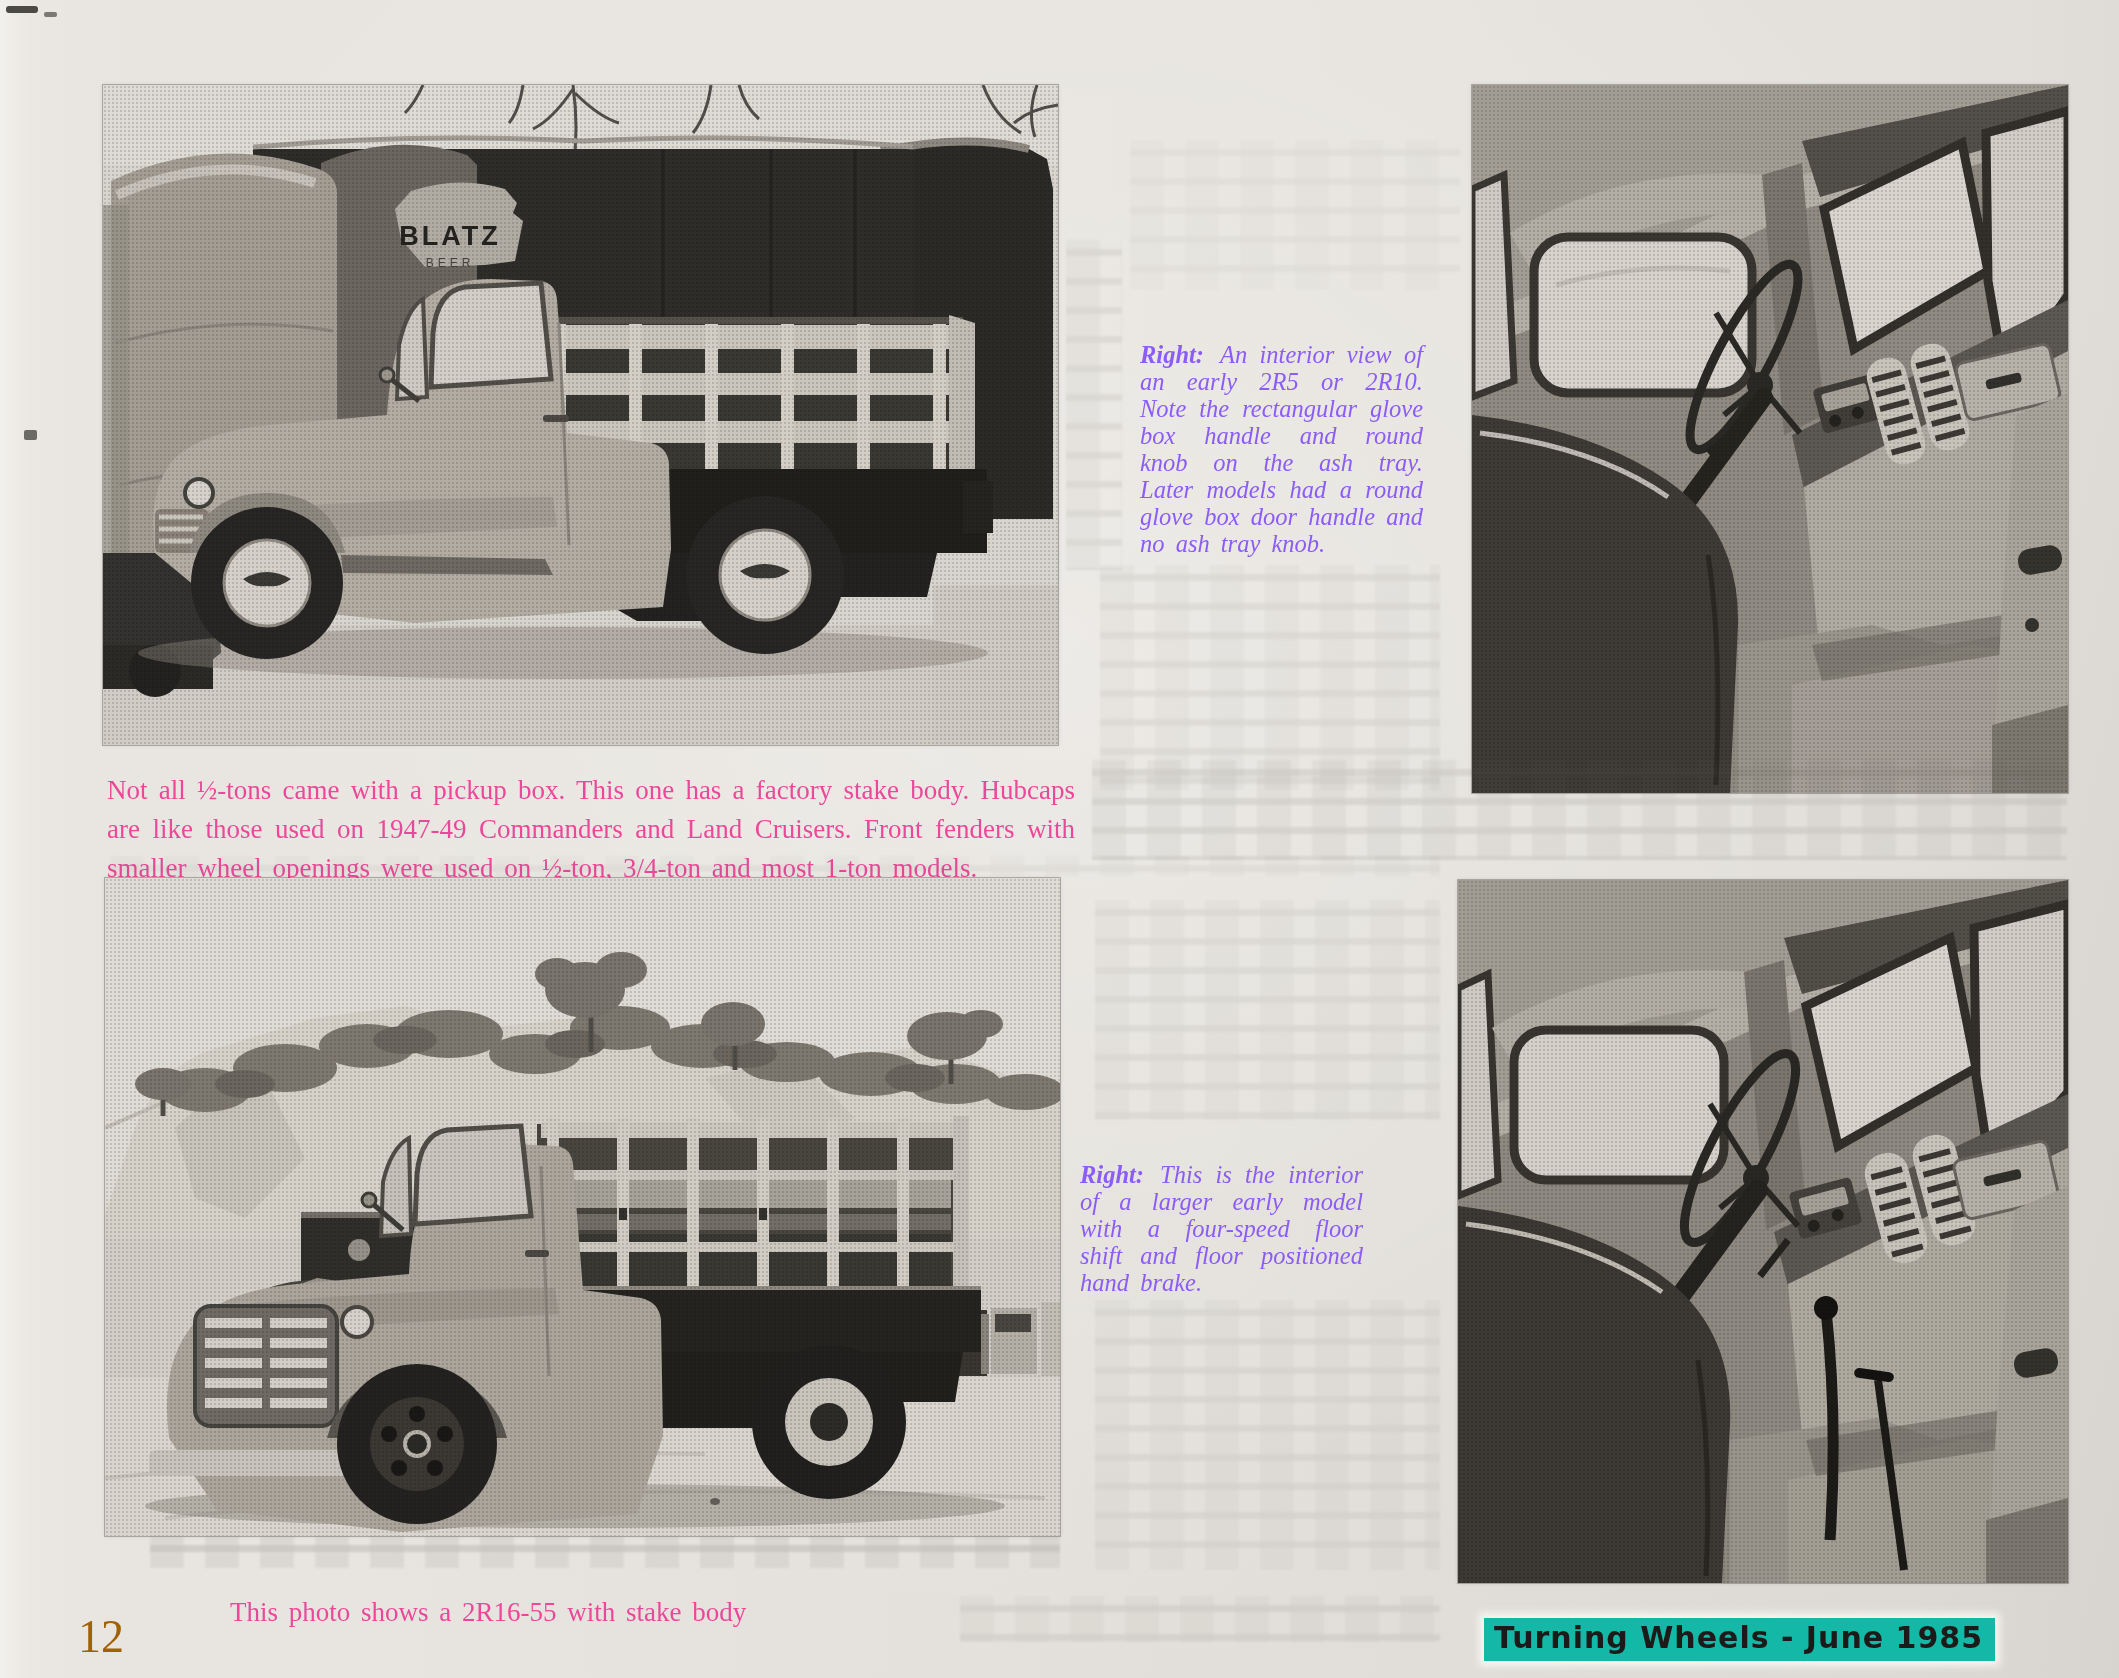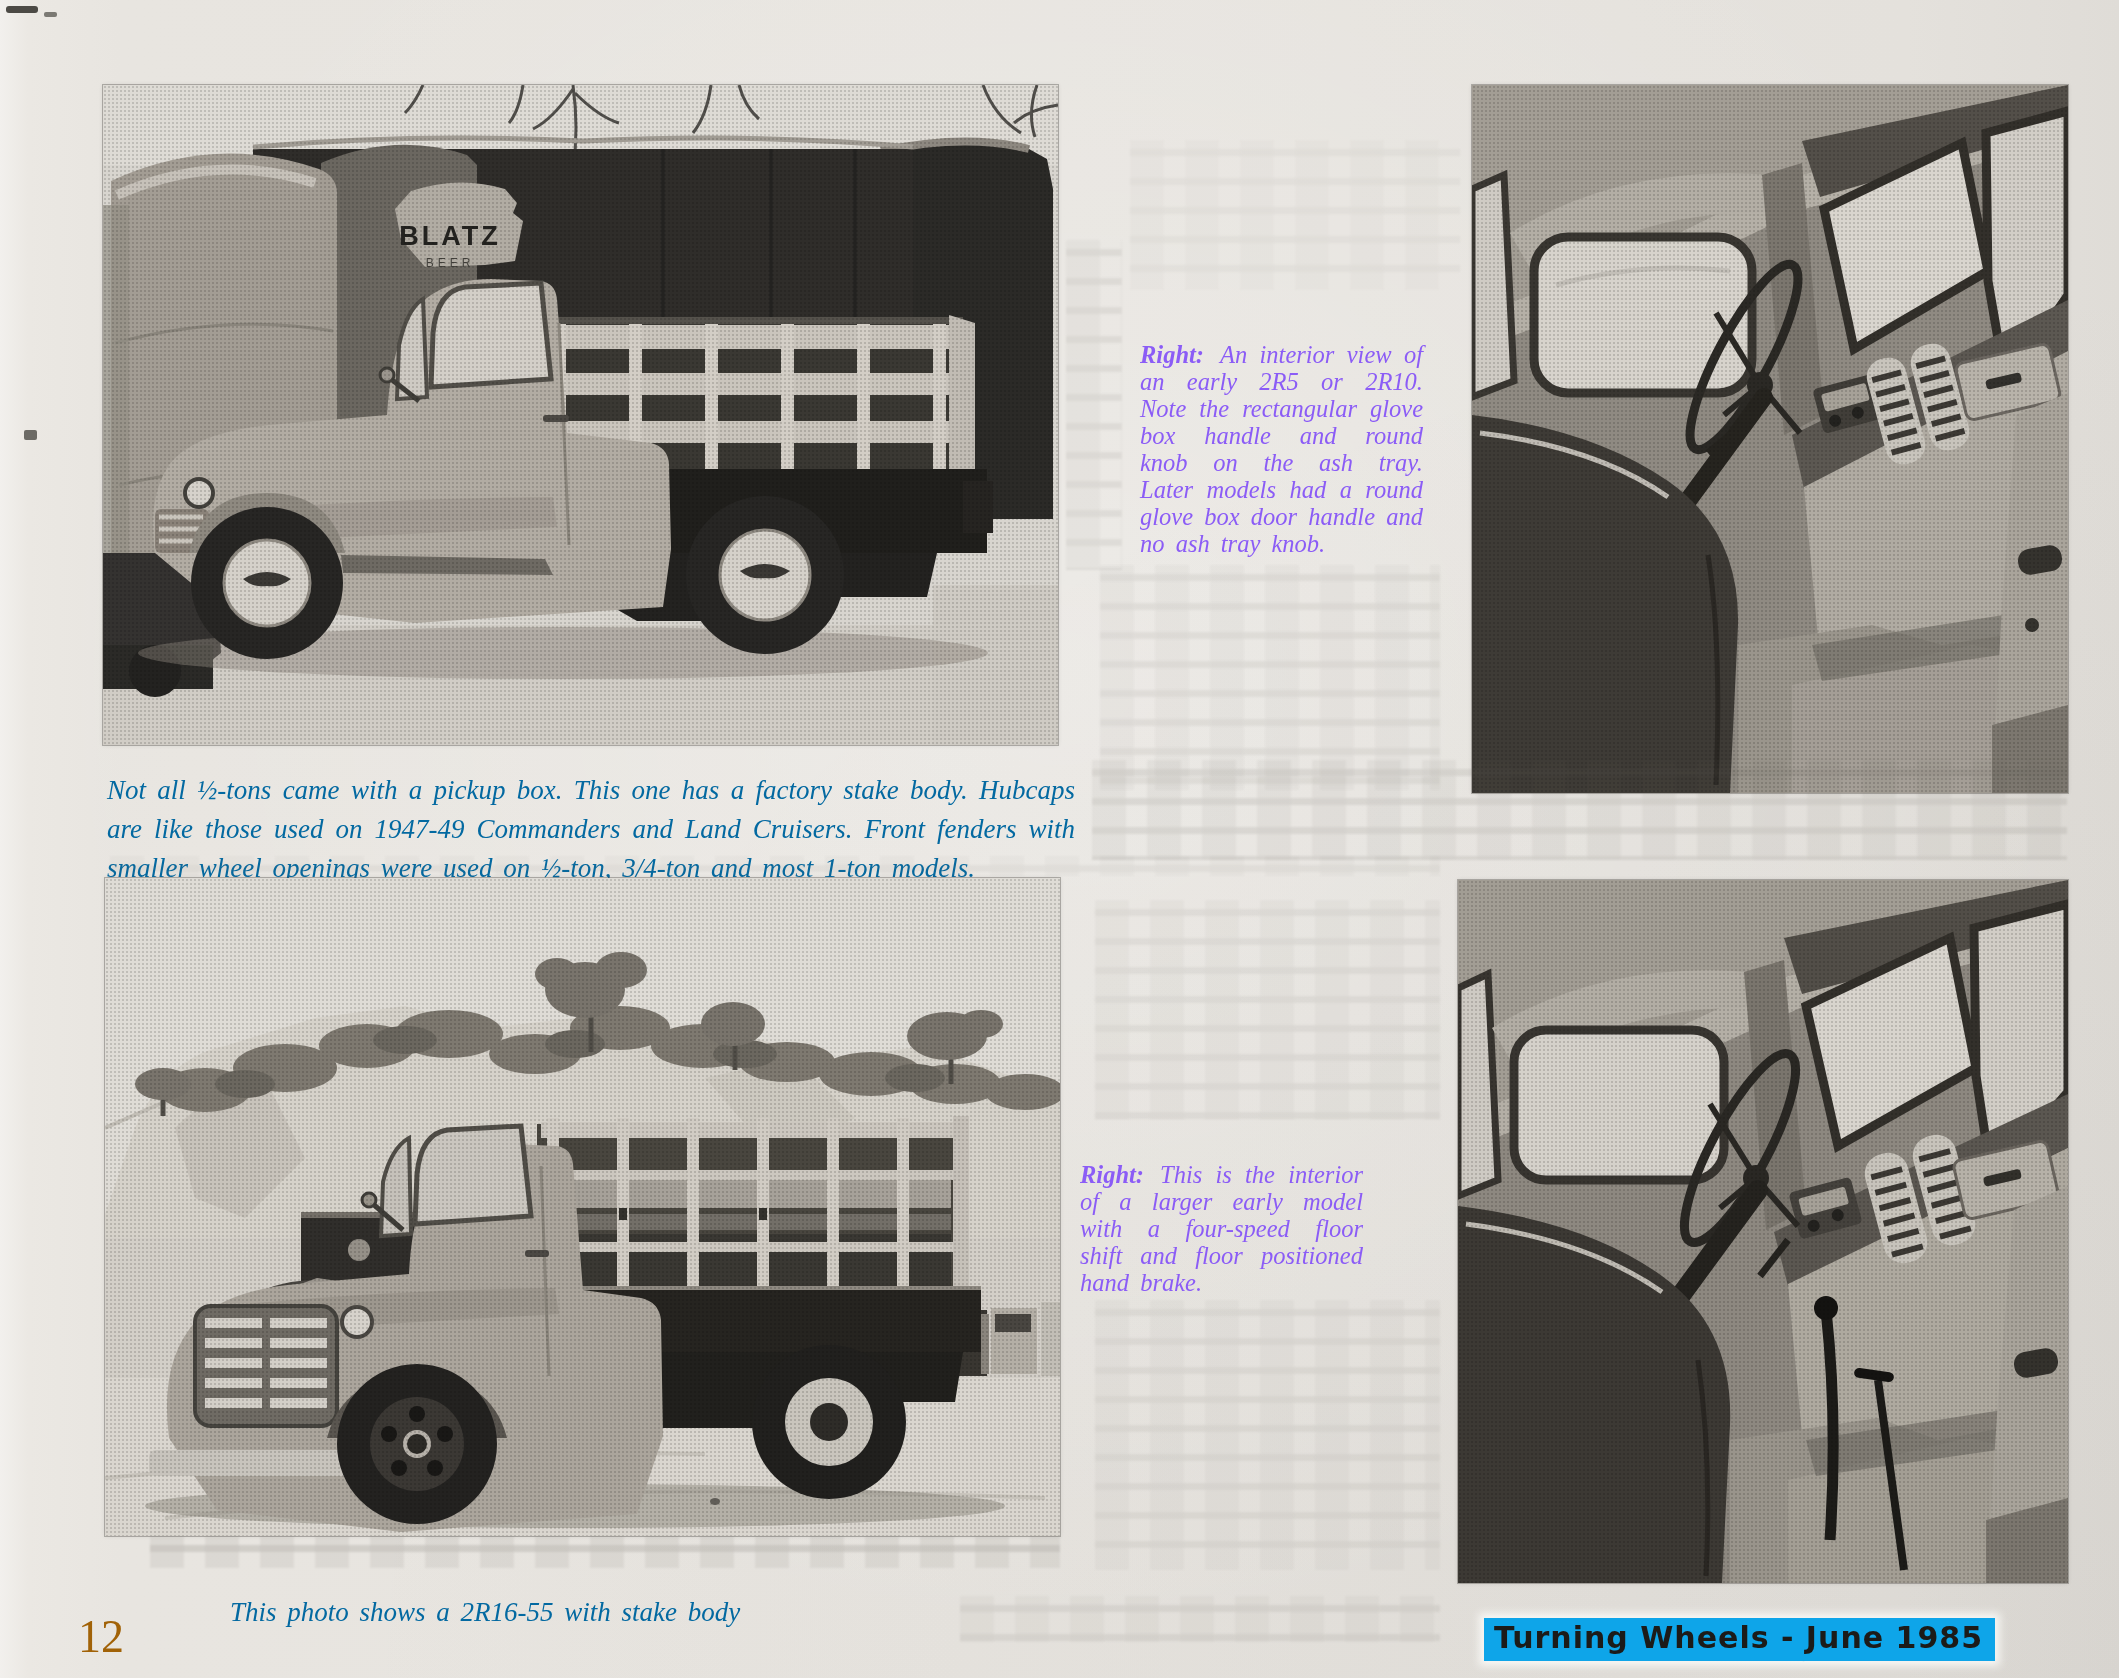--- a/index.html
+++ b/index.html
@@ -9,28 +9,28 @@
     font-family:"Liberation Serif",serif;color:#2f2d29;
   }
   .paper-tone{position:absolute;inset:0;pointer-events:none;
     background:radial-gradient(ellipse at 50% 40%,rgba(255,255,255,.25),rgba(0,0,0,0) 70%),
                radial-gradient(ellipse at 100% 100%,rgba(90,86,80,.06),rgba(0,0,0,0) 60%);}
   .photo{position:absolute;overflow:hidden;box-shadow:0 0 0 1px rgba(82,79,74,.38),0 0 4px rgba(82,79,74,.18)}
   .photo svg{display:block;width:100%;height:100%}
   .halftone{position:absolute;inset:0;pointer-events:none;
     background-image:radial-gradient(rgba(48,46,43,.17) 1px,transparent 1.4px);
     background-size:4px 4px;mix-blend-mode:multiply}
-  .caption{position:absolute;font-style:italic;font-size:27px;line-height:39px;
-    text-align:justify;word-spacing:4px;color:#0369a1}
+  .caption{position:absolute;font-size:27px;line-height:39px;
+    text-align:justify;word-spacing:4px;color:#ec4899}
   .caption.center{}
   .sidenote{position:absolute;font-style:italic;font-size:24.5px;line-height:27px;
     text-align:justify;word-spacing:5px;color:#8b5cf6}
   .sidenote .lead{font-weight:bold;padding-right:16px}
   .pageno{position:absolute;font-weight:normal;font-size:46px;color:#a16207}
-  .footer-label{position:absolute;background:#0ea5e9;padding:2px 12px 6px 10px;
+  .footer-label{position:absolute;background:#14b8a6;padding:2px 12px 6px 10px;
     box-shadow:0 0 8px 5px rgba(251,251,249,.85);
     font-family:"DejaVu Sans",sans-serif;font-weight:bold;font-size:30px;
     letter-spacing:1px;color:#1c1b19;white-space:nowrap}
   .ghost{position:absolute;pointer-events:none;filter:blur(1.2px);
     background:
       repeating-linear-gradient(180deg,transparent 0 9px,rgba(96,92,85,.65) 9px 16px,transparent 16px 29px),
       repeating-linear-gradient(90deg,rgba(96,92,85,.35) 0 34px,transparent 34px 55px);}
   .speck{position:absolute;background:#4c4a45;pointer-events:none}
 </style>
 </head>

